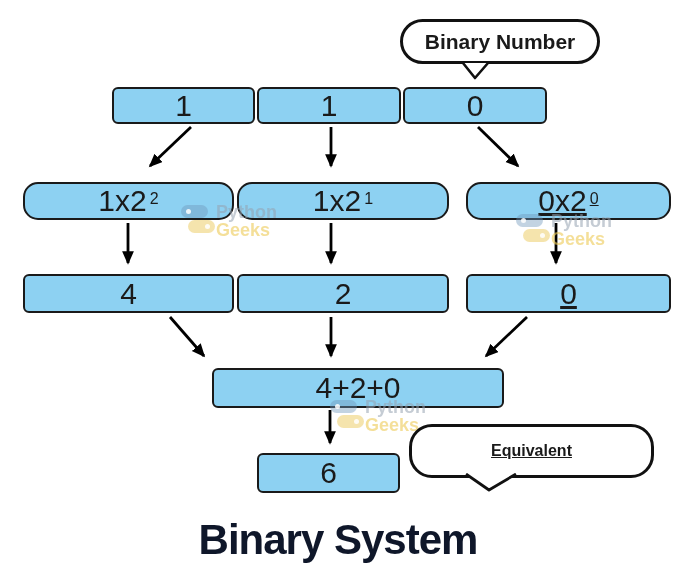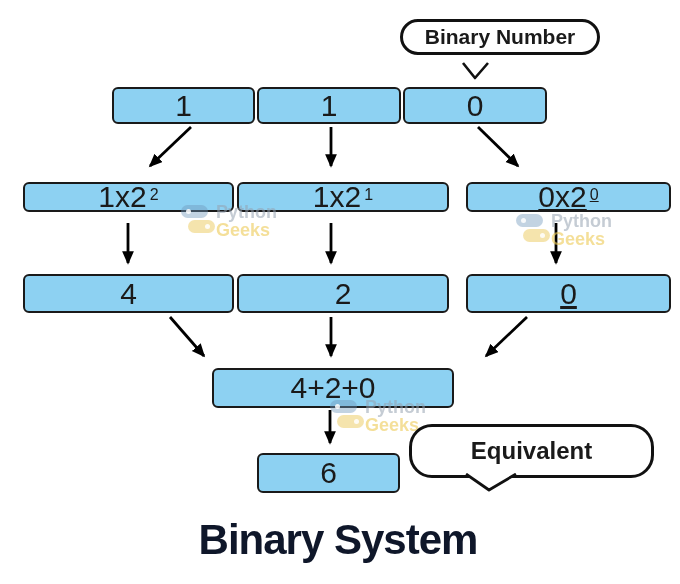--- a/index.html
+++ b/index.html
@@ -14,37 +14,37 @@
     display:flex;align-items:center;justify-content:center;
     font-size:30px;line-height:1;color:#1a1a1a;z-index:2;
   }
   .box sup{font-size:16px;line-height:1;margin-left:3px;transform:translateY(-2px);}
   
   .r1{top:87px;height:37px;}
   .r1.b1{left:112px;width:143px;}
   .r1.b2{left:257px;width:144px;}
   .r1.b3{left:403px;width:144px;}
   
-  .r2{top:182px;height:30px;}
+  .r2{top:182px;height:38px;border-radius:15px;}
   .r3{top:274px;height:39px;}
   .c1{left:23px;width:211px;}
   .c2{left:237px;width:212px;}
   .c3{left:466px;width:205px;text-decoration:underline;}
-  .sum{left:212px;top:368px;width:242px;height:40px;}
+  .sum{left:212px;top:368px;width:292px;height:40px;}
   .res{left:257px;top:453px;width:143px;height:40px;}
   
   svg.arrows{position:absolute;left:0;top:0;z-index:3;pointer-events:none;}
   
   .bubble{
     position:absolute;box-sizing:border-box;background:#fff;border:3px solid #111;
     display:flex;flex-direction:column;align-items:center;justify-content:center;
     font-weight:bold;text-align:center;z-index:4;
   }
-  .bubble1{left:400px;top:19px;width:200px;height:36px;border-radius:24px;font-size:21px;}
-  .bubble2{left:409px;top:424px;width:245px;height:54px;border-radius:23px;font-size:24px;line-height:1.05;}
+  .bubble1{left:400px;top:19px;width:200px;height:45px;border-radius:24px;font-size:21px;}
+  .bubble2{left:409px;top:424px;width:245px;height:54px;border-radius:23px;font-size:16px;line-height:1.05;text-decoration:underline;}
   .tail{position:absolute;z-index:5;pointer-events:none;}
   .tail1{left:461px;top:62px;}
   .tail2{left:462px;top:473px;}
   
   .title{
     position:absolute;left:138px;top:516px;width:400px;text-align:center;
     font-size:42px;font-weight:bold;letter-spacing:-1px;color:#0f172a;z-index:2;
   }
   
   .wm{position:absolute;display:flex;align-items:center;gap:3px;z-index:3;pointer-events:none;}

